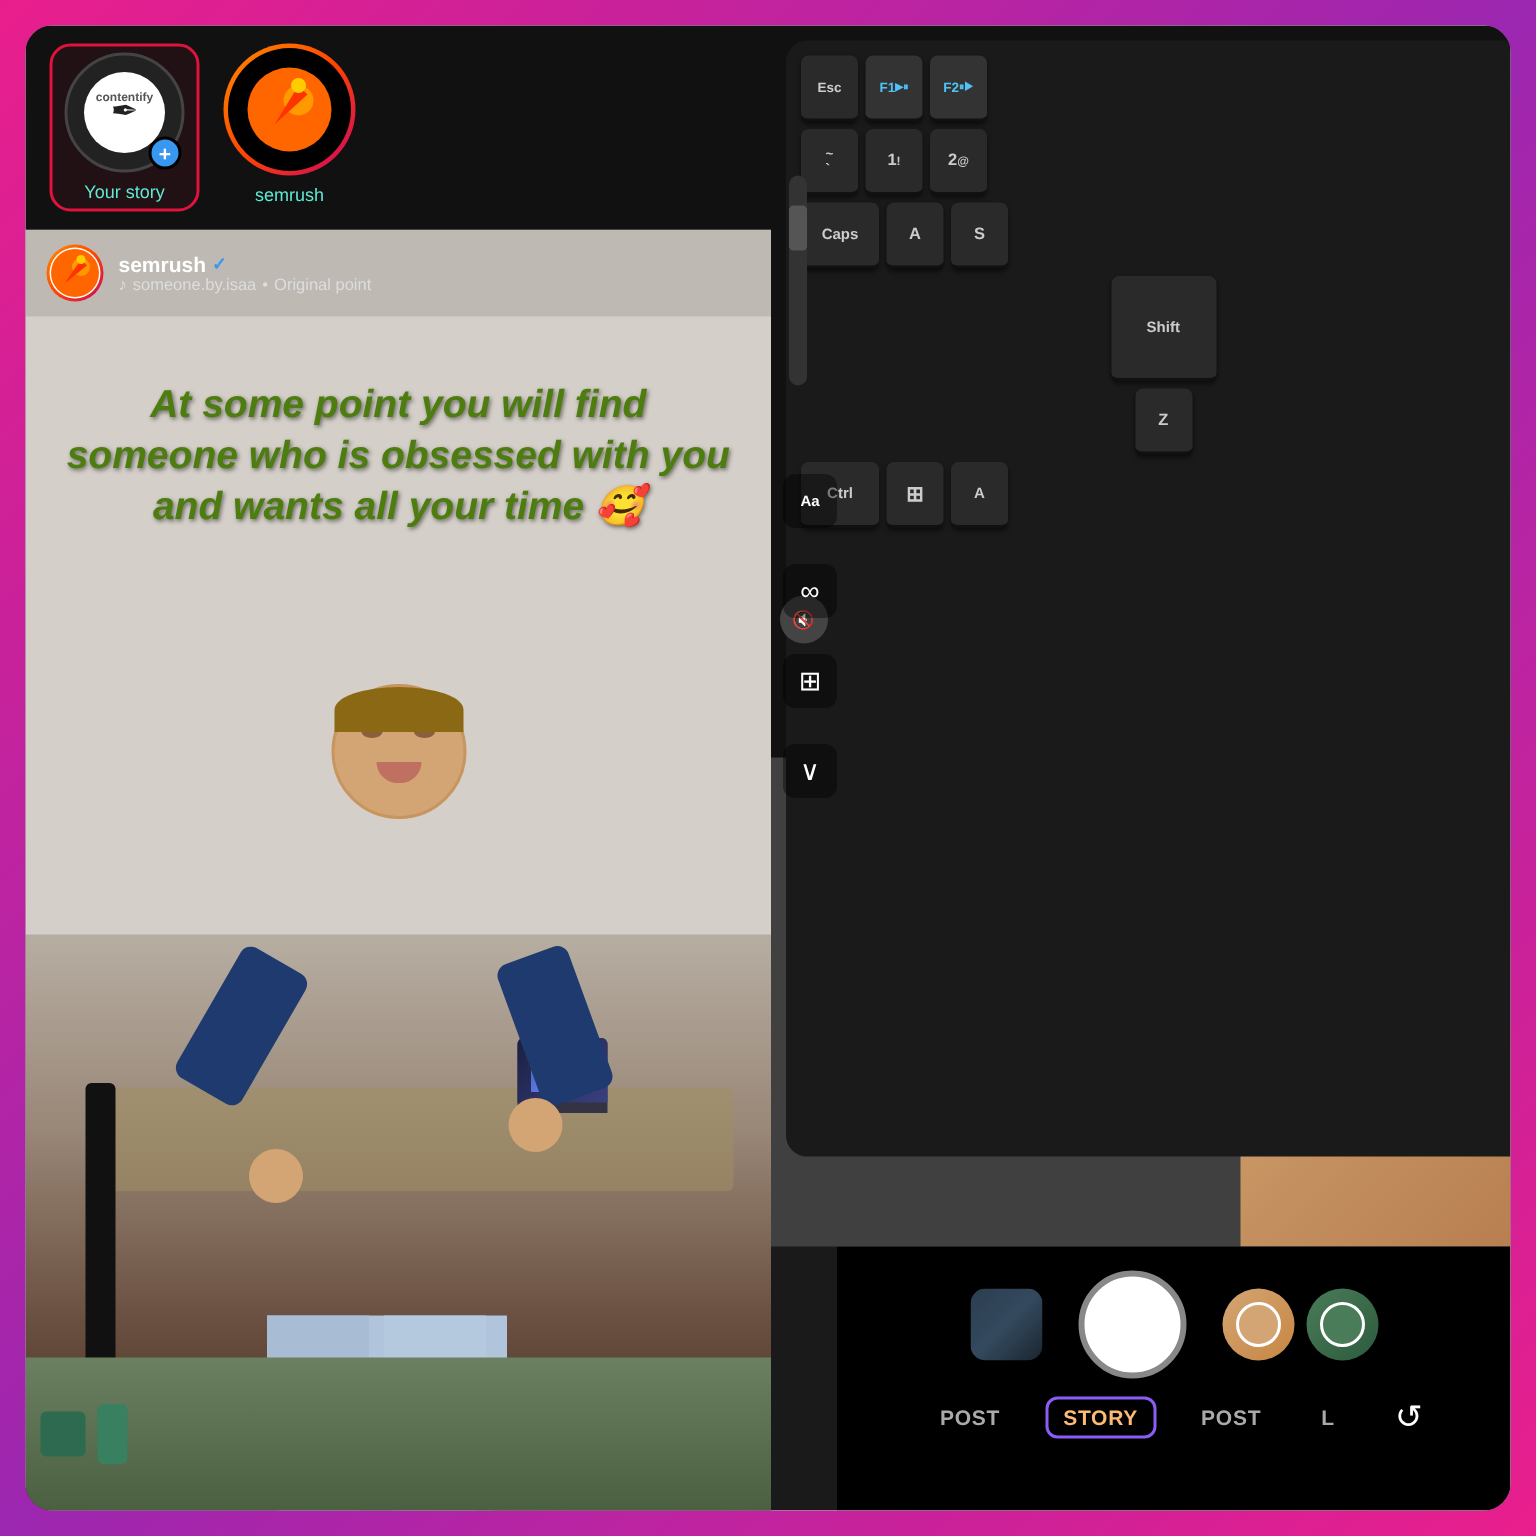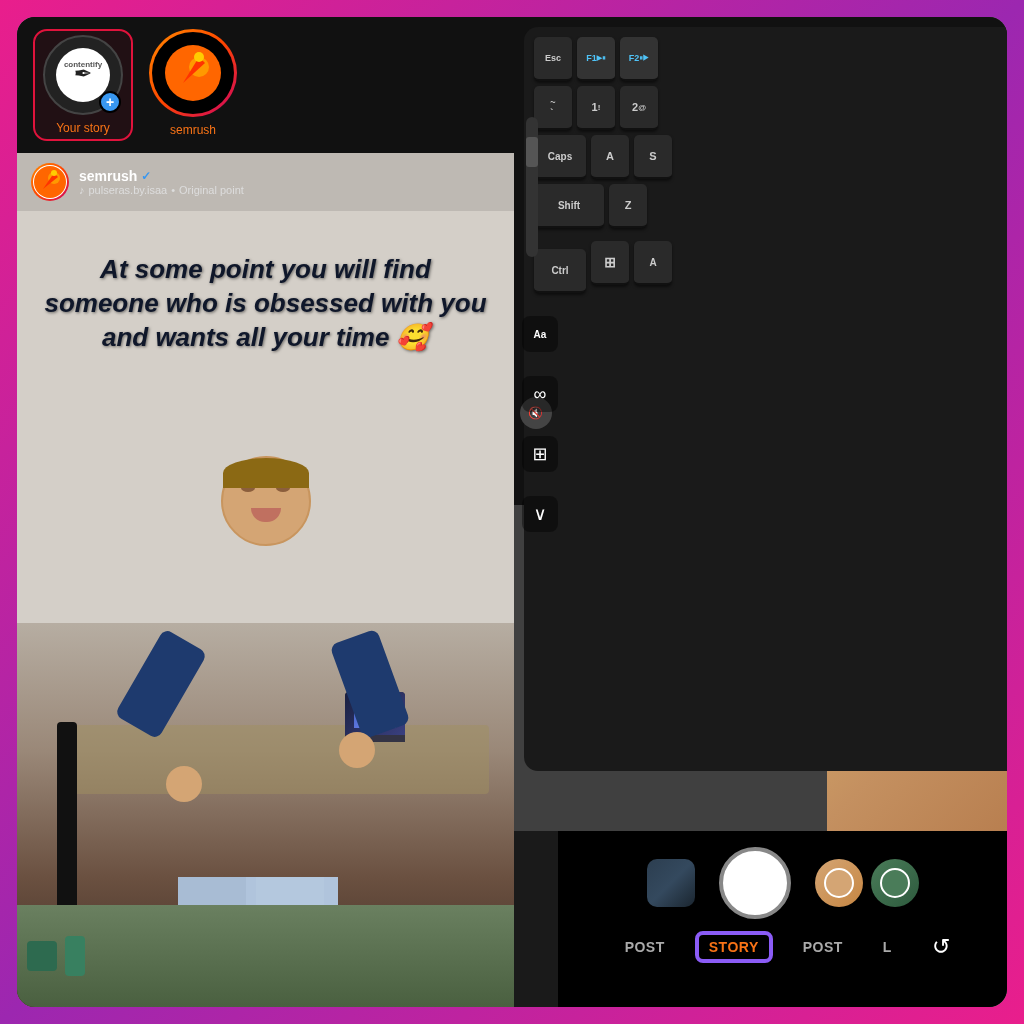--- a/index.html
+++ b/index.html
@@ -114,21 +114,21 @@
       display: flex;
       align-items: center;
       justify-content: center;
       color: white;
       font-size: 14px;
       font-weight: bold;
       line-height: 1;
     }
 
     .story-label {
-      color: #f97316;
+      color: #5eead4;
       font-size: 12px;
       text-align: center;
       max-width: 90px;
     }
 
     
     .post-content {
       flex: 1;
       position: relative;
       overflow: hidden;
@@ -209,21 +209,21 @@
       position: absolute;
       top: 80px;
       left: 0;
       right: 0;
       text-align: center;
       padding: 20px 24px;
       z-index: 4;
     }
 
     .overlay-text p {
-      color: #0f172a;
+      color: #4d7c0f;
       font-size: 26px;
       font-weight: 900;
       line-height: 1.3;
       text-shadow: 1px 1px 3px rgba(0,0,0,0.5);
       font-style: italic;
     }
 
     
     .right-panel {
       width: 493px;
@@ -365,22 +365,22 @@
       color: #aaa;
       font-size: 14px;
       font-weight: 600;
       letter-spacing: 0.5px;
       cursor: pointer;
       padding: 4px 10px;
       border-radius: 8px;
     }
 
     .mode-tab.active {
-      color: #f97316;
-      border: 4px solid #8b5cf6;
+      color: #fdba74;
+      border: 2px solid #8b5cf6;
       border-radius: 8px;
     }
 
     .flip-icon {
       color: #fff;
       font-size: 22px;
       cursor: pointer;
       margin-left: 10px;
     }
 
@@ -488,21 +488,21 @@
             </svg>
           </div>
         </div>
         <div class="post-info">
           <div class="post-username">
             <span>semrush</span>
             <span class="verified-badge">✓</span>
           </div>
           <div class="post-audio">
             <span>♪</span>
-            <span>pulseras.by.isaa</span>
+            <span>someone.by.isaa</span>
             <span>•</span>
             <span>Original point</span>
           </div>
         </div>
       </div>
 
       <div class="post-bg">
 
         <div style="position:absolute; inset:0; background: linear-gradient(180deg, #e8e2da 0%, #d5cec5 30%, #c0bab0 50%, #9a8878 70%, #6a5040 85%, #3a2820 100%);"></div>
 
@@ -575,27 +575,27 @@
           <div class="key small">2<br><span style="font-size:8px;">@</span></div>
         </div>
 
 
         <div class="key-row" style="margin-top:5px;">
           <div class="key medium" style="font-size:10px;text-align:right;">Caps</div>
           <div class="key small">A</div>
           <div class="key small">S</div>
         </div>
 
-        <div class="key-row" style="margin-top:5px;">
+        <div class="key-row" style="margin-top:5px;flex-direction:column;">
           <div class="key large" style="font-size:10px;">Shift</div>
           <div class="key small">Z</div>
         </div>
 
         <div class="key-row" style="margin-top:5px;">
-          <div class="key medium" style="font-size:10px;margin-top:16px;">Ctrl</div>
+          <div class="key medium" style="font-size:10px;">Ctrl</div>
           <div class="key small" style="font-size:14px;">⊞</div>
           <div class="key small" style="font-size:10px;">A</div>
         </div>
 
       </div>
 
       <div class="vol-slider">
         <div class="vol-thumb"></div>
       </div>
 

